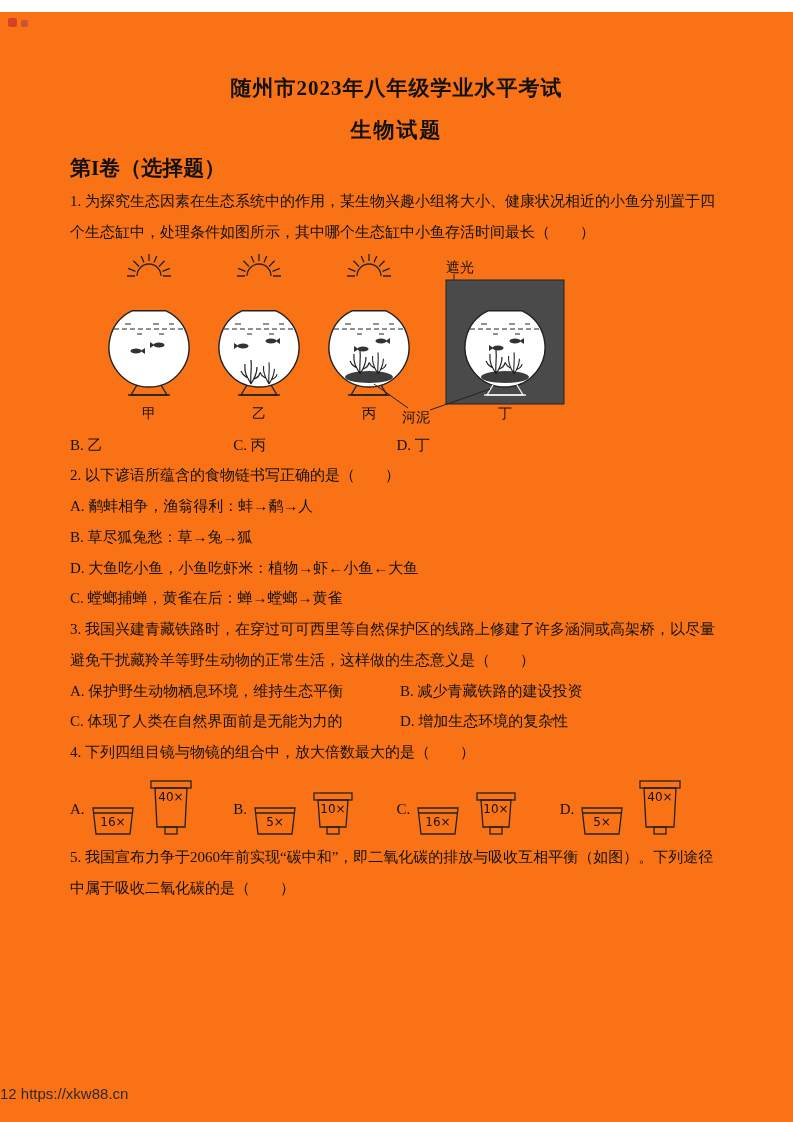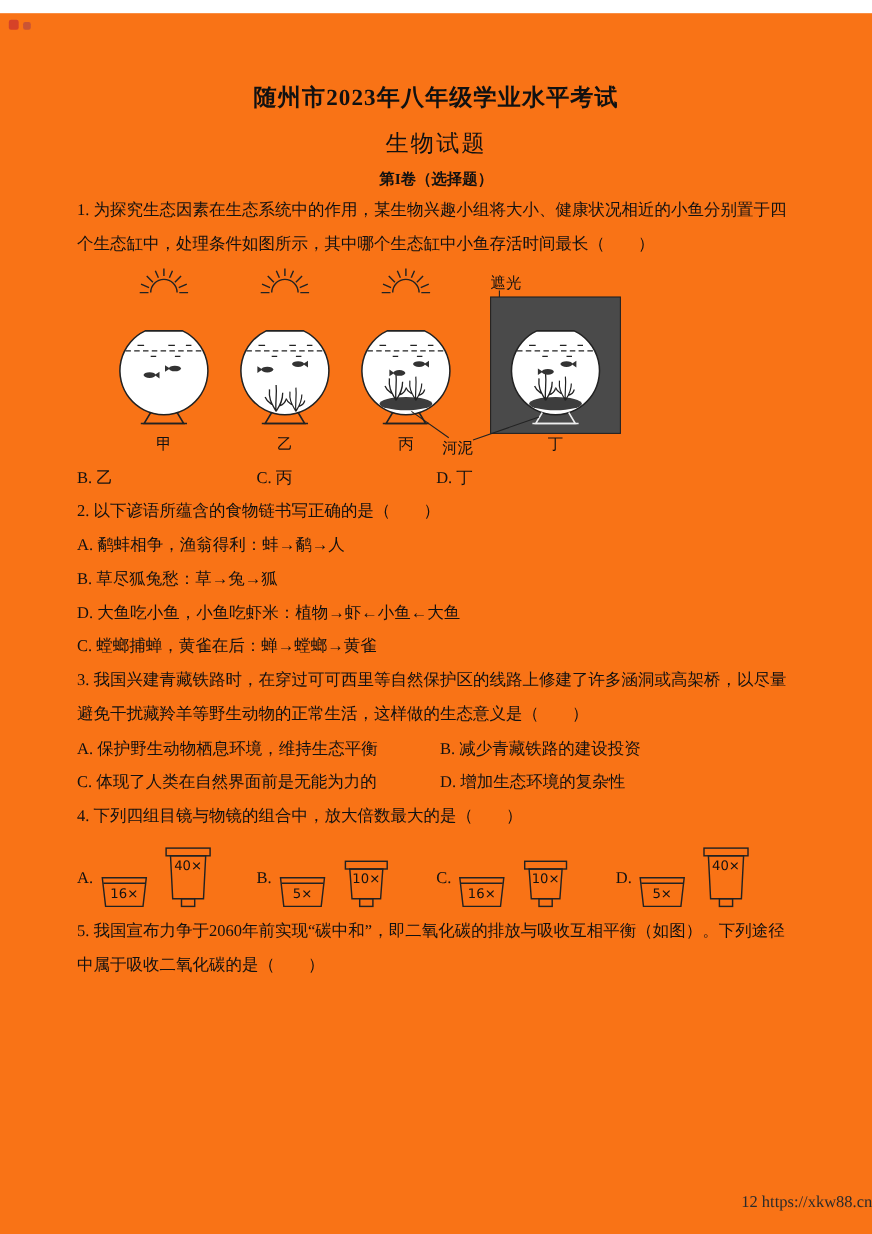--- a/index.html
+++ b/index.html
@@ -12,42 +12,42 @@
     color:#111;
     font-family:"Liberation Serif","DejaVu Serif",serif;
     overflow:hidden;
     margin-top:12px;
   }
   .corner-stamp{position:absolute;top:6px;left:8px;display:flex;gap:4px;}
   .corner-stamp i{display:block;width:9px;height:9px;border-radius:2px;background:#d03a2b;opacity:.85;}
   .corner-stamp i.s2{width:7px;height:7px;background:#c24f3a;margin-top:2px;}
 
   h1.title{font-size:21px;font-weight:700;text-align:center;margin:16px 0 0 0;letter-spacing:1px;}
-  h2.subtitle{font-size:21px;font-weight:400;text-align:center;margin:14px 0 0 0;letter-spacing:2px;}
-  .part{font-size:14px;font-weight:700;text-align:center;margin-top:10px;}
+  h2.subtitle{font-size:21px;font-weight:700;text-align:center;margin:14px 0 0 0;letter-spacing:2px;}
+  .part{font-size:21px;font-weight:700;text-align:left;margin-top:10px;}
   .intro{font-size:15.5px;font-weight:700;margin-top:10px;line-height:1.9;}
 
   .line{font-size:15px;line-height:2.05;margin:0;}
   .stem{margin-top:4px;}
 
   .fig1{display:block;margin:4px 0 0 16px;}
   .figlabel{font-size:14px;fill:#111;font-family:"Liberation Serif",serif;}
   .opt4{display:flex;}
   .opt4 span{flex:0 0 25%;}
   .optgrid{display:grid;grid-template-columns:330px auto;}
 
   .lens-row{display:flex;margin-top:6px;}
   .lens-group{flex:0 0 25%;display:flex;align-items:flex-end;gap:6px;}
   .lens-letter{font-size:15px;margin-bottom:20px;}
   .lt{font-family:"DejaVu Sans","Liberation Sans",sans-serif;font-size:12px;fill:#111;text-anchor:middle;}
 
   .footer{
     position:absolute;left:0;right:0;bottom:32px;
-    text-align:right;font-size:15px;color:#2b2b2b;
-    font-family:Liberation Serif, serif;
+    text-align:left;font-size:15px;color:#2b2b2b;
+    font-family:Liberation Sans, sans-serif;
   }
 </style>
 </head>
 <body>
 
 <div class="page">
 
   <div class="corner-stamp">
       <i></i>
       <i class="s2"></i>

